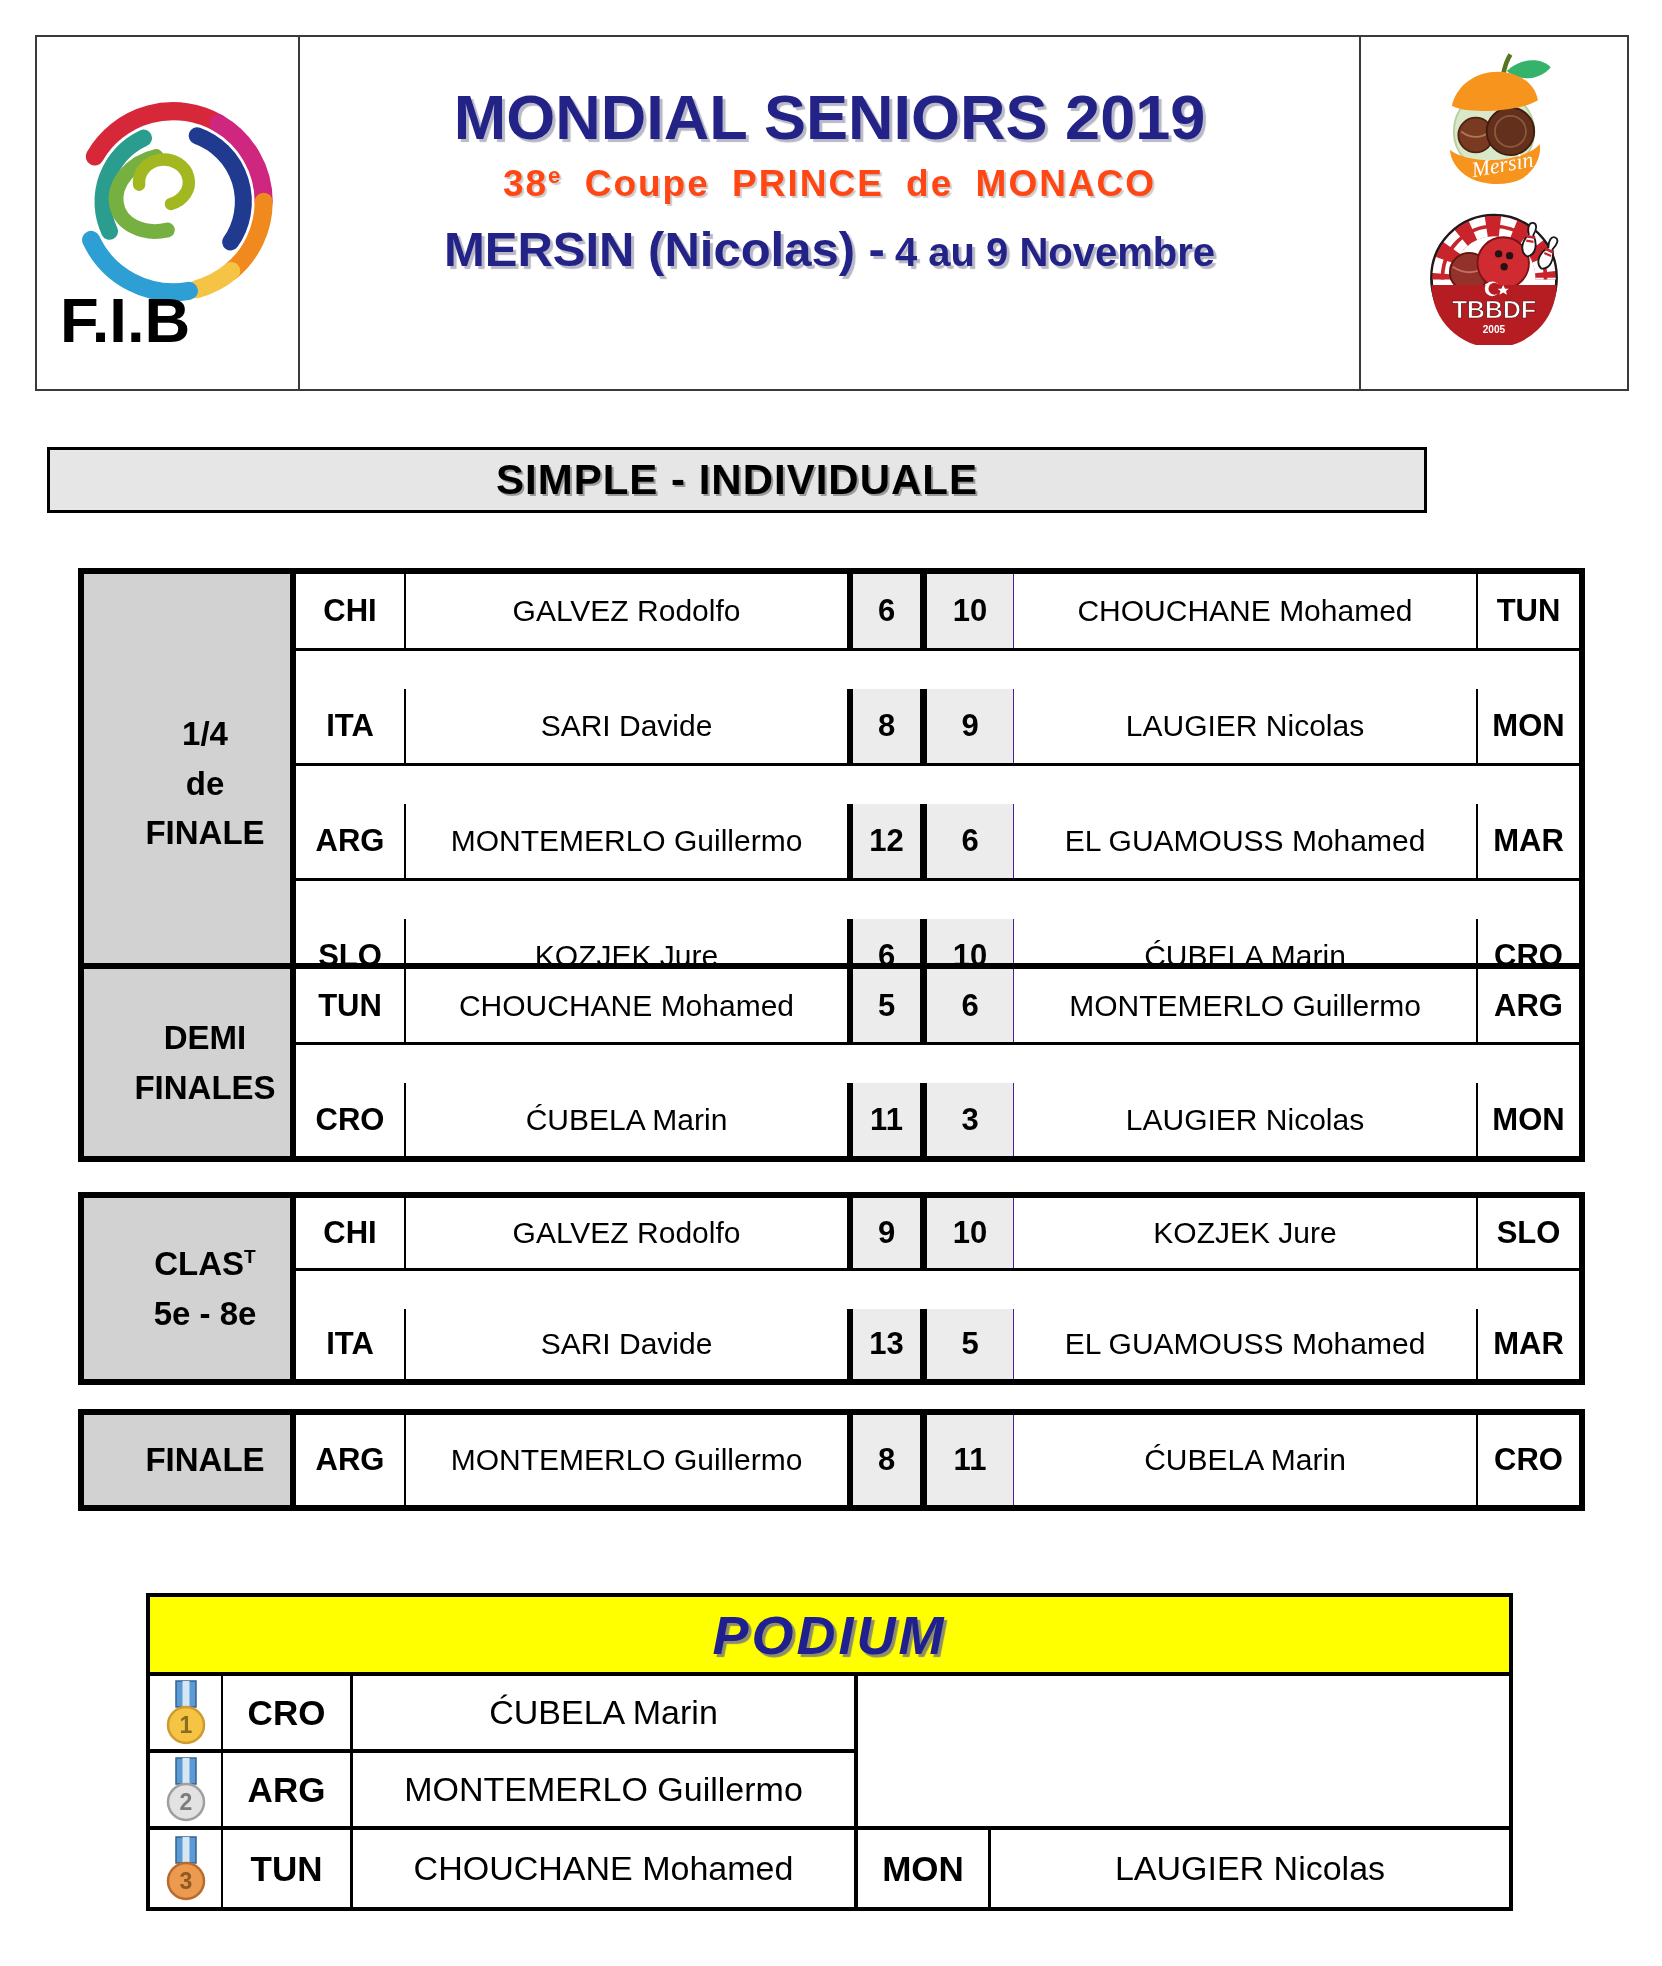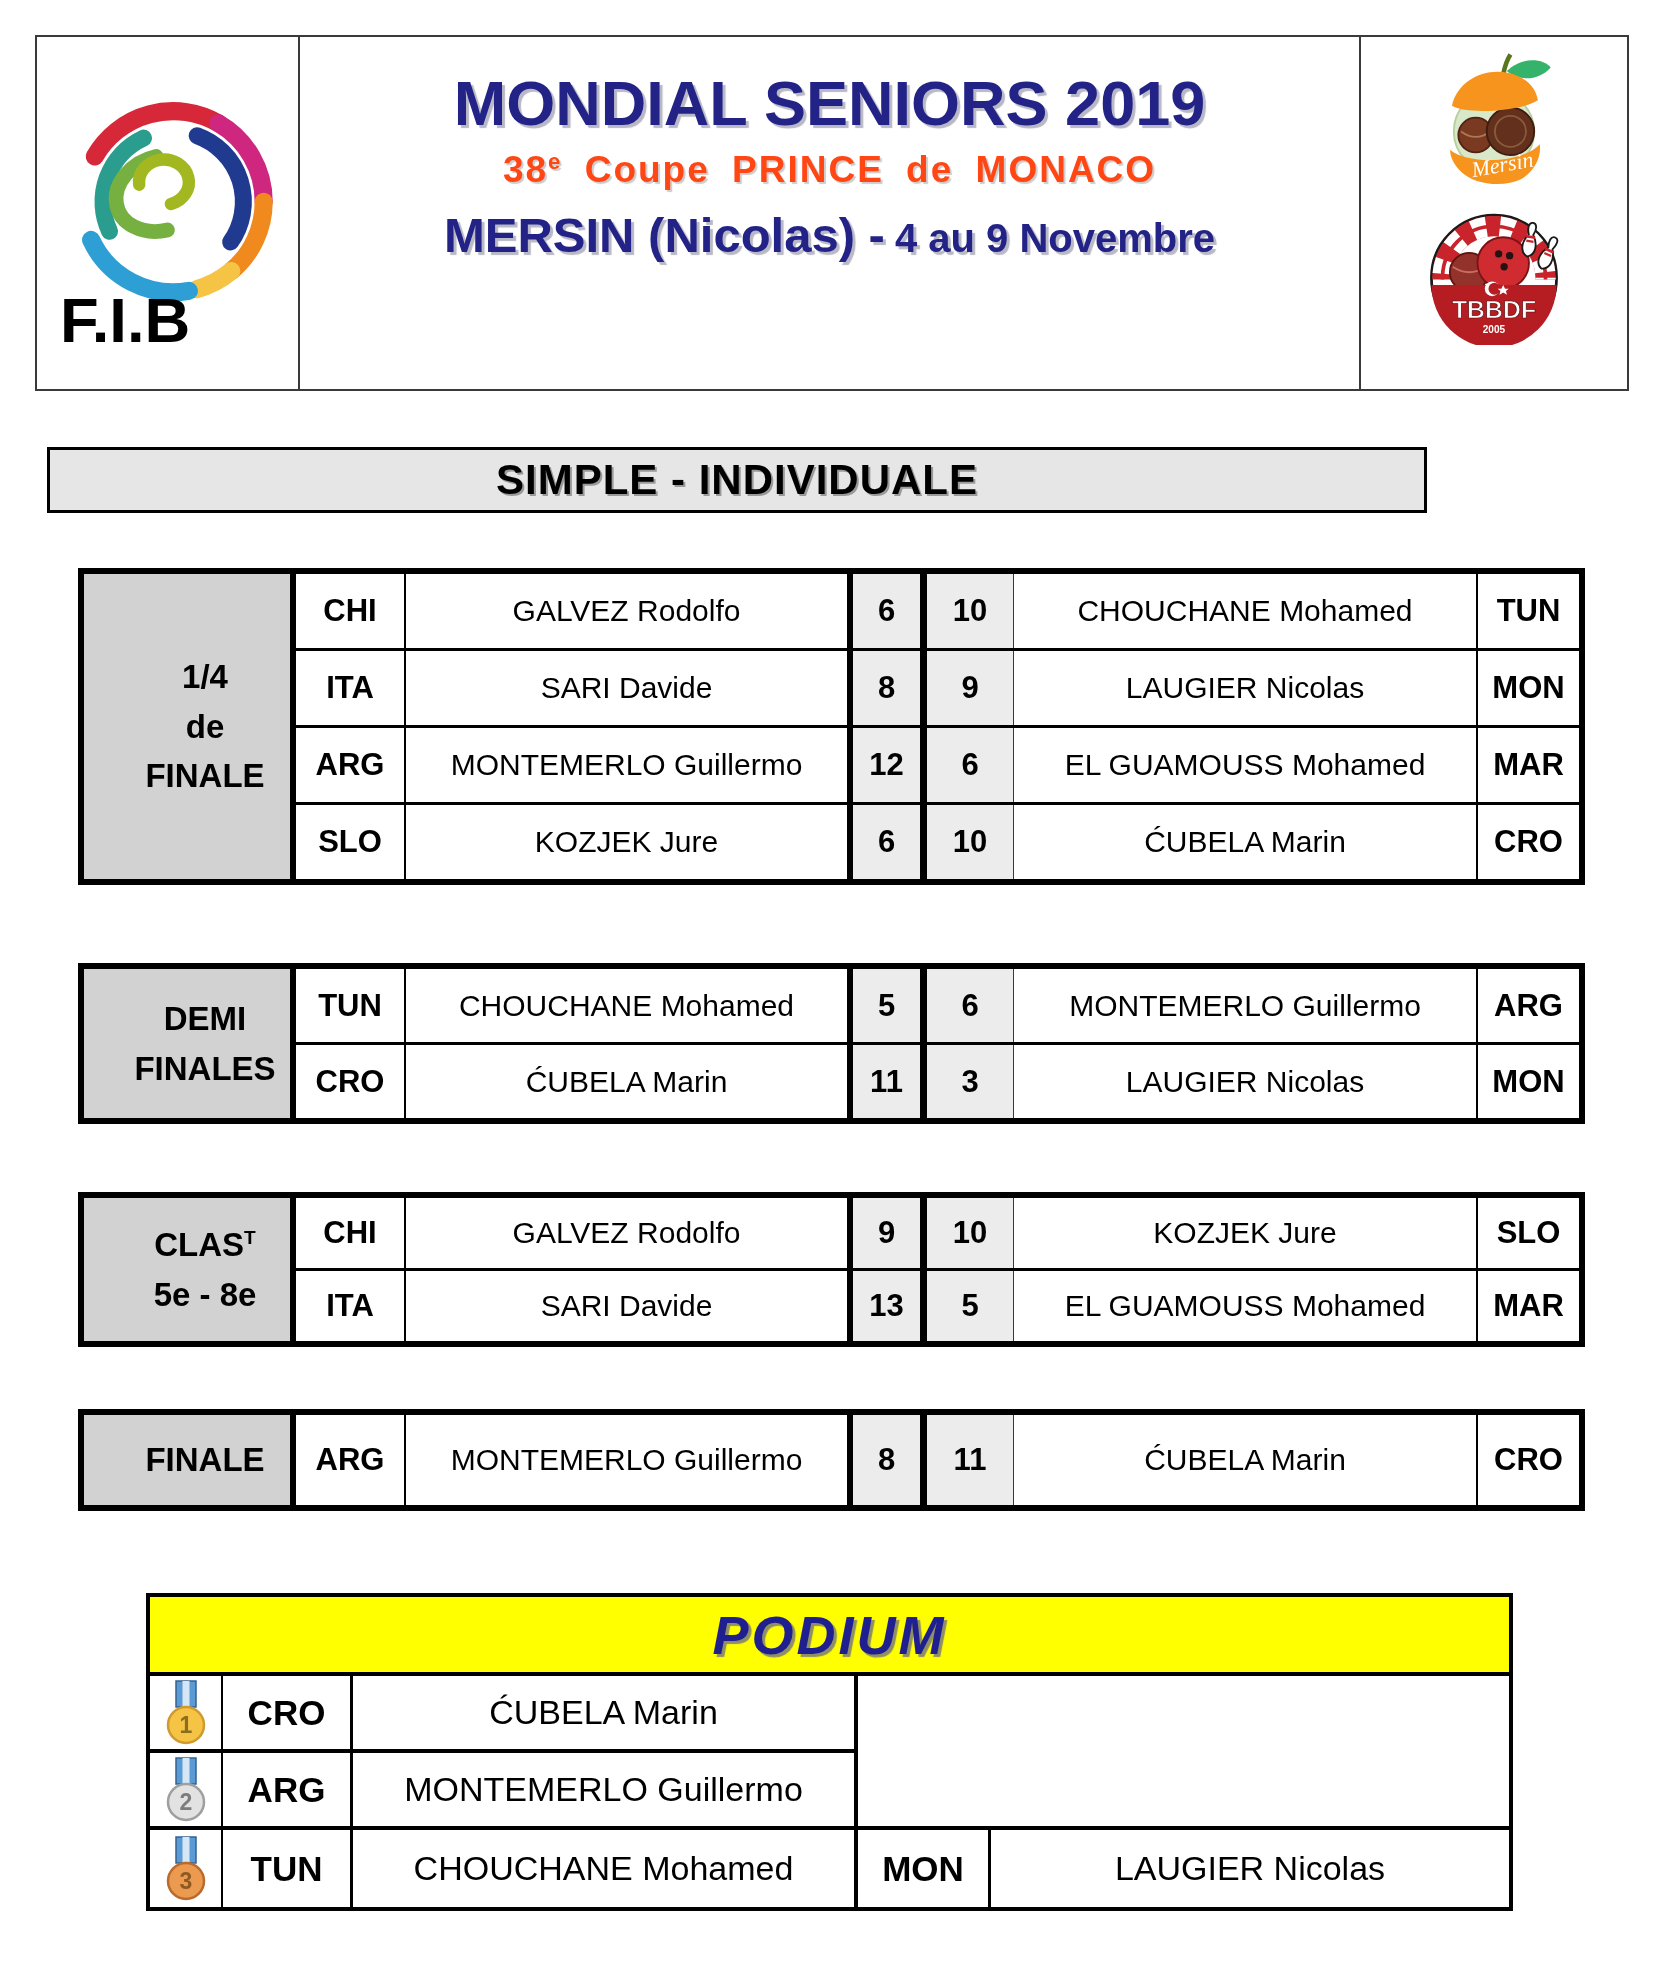--- a/index.html
+++ b/index.html
@@ -13,21 +13,21 @@
   .header-box {
     position:absolute; left:35px; top:35px; width:1594px; height:356px;
     border:2px solid #3a3a3a; box-sizing:border-box; display:flex; background:#fff;
   }
   .hd-col-logo {
     width:263px; flex:0 0 263px; border-right:2px solid #3a3a3a; box-sizing:border-box;
     display:flex; align-items:center; justify-content:center;
   }
   .hd-col-center {
     flex:1; border-right:2px solid #3a3a3a; box-sizing:border-box;
-    display:flex; flex-direction:column; align-items:center; padding-top:30px;
+    display:flex; flex-direction:column; align-items:center; padding-top:44px;
   }
   .hd-col-logos {
     width:266px; flex:0 0 266px; box-sizing:border-box;
     display:flex; flex-direction:column; align-items:center; padding-top:10px; gap:2px;
   }
   .hd-title {
     font-size:63px; font-weight:bold; color:#232387; white-space:nowrap;
     text-shadow:3px 3px 1px #b8b8c6; letter-spacing:0;
   }
   .hd-sub {
@@ -62,21 +62,21 @@
   .t-semi    .mt-row { height:73px; }
   .t-clas    .mt-row { height:70px; }
   .t-finale  .mt-row { height:90px; }
 
   .mt-label {
     flex:0 0 212px; background:#d2d2d2; border-right:6px solid #000; box-sizing:border-box;
     display:flex; flex-direction:column; align-items:center; justify-content:center;
     font-weight:bold; font-size:33px; text-align:center; line-height:1.5;padding-left:36px;
   }
   .mt-label sup { font-size:0.58em; }
-  .mt-rows { flex:1; display:flex; flex-direction:column; }
+  .mt-rows { flex:1; display:flex; flex-direction:column;gap:38px; }
   .mt-row { display:flex; border-bottom:3px solid #000; }
   .mt-row:last-child { border-bottom:none; }
   .cell { display:flex; align-items:center; justify-content:center; white-space:nowrap; box-sizing:border-box; }
   .c-cc1 { flex:0 0 110px; font-weight:bold; font-size:31px; border-right:2px solid #000; }
   .c-n1  { flex:0 0 441px; font-size:30px; }
   .c-s1  { flex:0 0 80px; background:#ececec; border-left:6px solid #000; border-right:7px solid #000; font-weight:bold; font-size:31px; }
   .c-s2  { flex:0 0 87px; background:#ececec; border-right:1px solid #4c1d95; font-weight:bold; font-size:31px; }
   .c-n2  { flex:1; font-size:30px; border-right:2px solid #000; }
   .c-cc2 { flex:0 0 101px; font-weight:bold; font-size:31px; }
 

